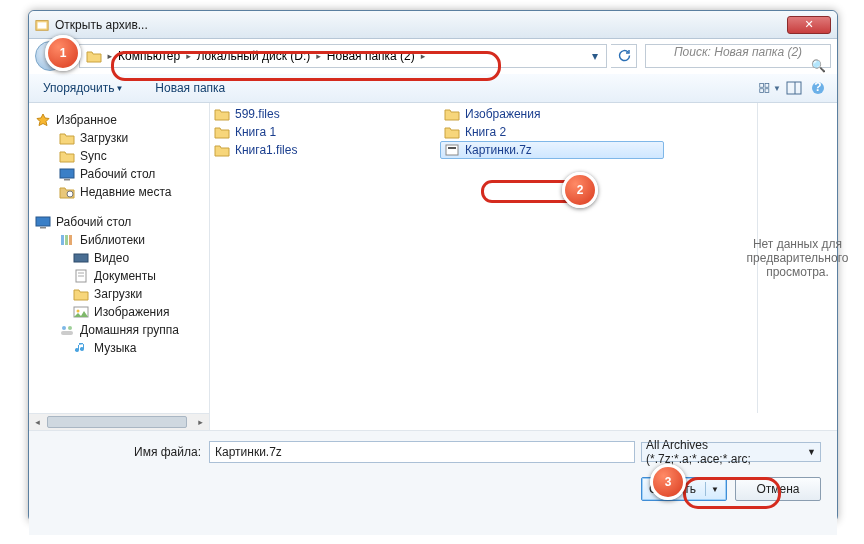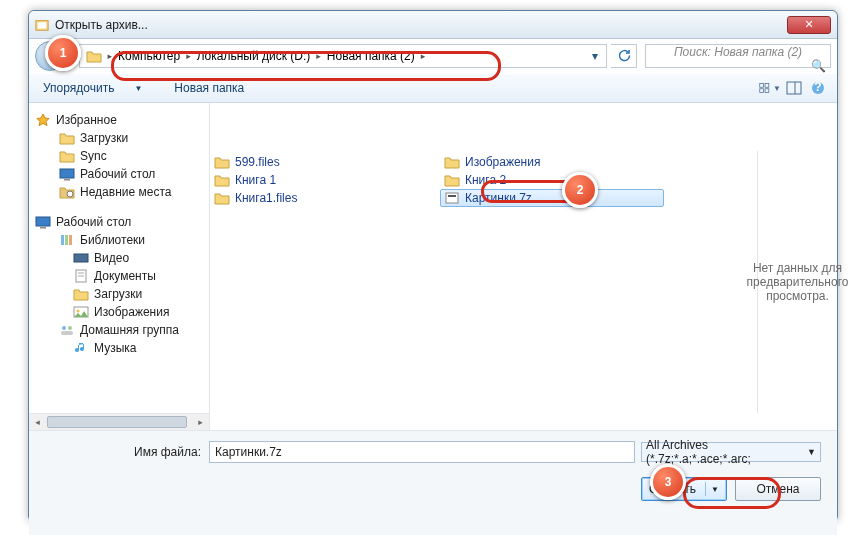--- a/index.html
+++ b/index.html
@@ -18,35 +18,35 @@
   .addressbar { flex:1; height:24px; border:1px solid #c0cbd6; background:#fff; display:flex; align-items:center; padding: 0 2px; position:relative; }
   .addressbar .folder-ic { width:16px; height:14px; margin:0 4px;}
   .crumb { padding: 0 4px; cursor:pointer; }
   .crumb-sep { color:#555; font-size:9px; padding:0 2px;}
   .dropbtn { width:18px; height:22px; display:flex;align-items:center;justify-content:center;color:#2a5a8a; margin-left:auto;}
   .refresh { width:26px; height:24px; border:1px solid #c0cbd6; border-left:none; display:flex;align-items:center;justify-content:center; color:#2a6fb5; background:#fff;}
   .searchbox { width:186px; height:24px; border:1px solid #c0cbd6; background:#fff; margin-left:4px; display:flex; align-items:center; padding:0 4px; color:#888; font-style:italic;flex-direction:column; }
   .searchbox .sicon{ margin-left:auto; color:#5d8bb5; font-style:normal;}
 
   .toolbar { height:30px; background: linear-gradient(#f7fbff,#e7f0f9); border-top:1px solid #fff; border-bottom:1px solid #cdd9e5; display:flex; align-items:center; padding:0 8px; }
-  .tbtn { color:#14406e; padding:3px 6px; cursor:pointer; display:flex; align-items:center; gap:20px;}
+  .tbtn { color:#14406e; padding:3px 6px; cursor:pointer; display:flex; align-items:center; gap:1px;}
   .tbtn .caret{font-size:8px;}
   .spacer{flex:1;}
   .tool-ic { width:22px; height:22px; display:flex;align-items:center;justify-content:center; color:#4a6e93; cursor:pointer; margin-left:2px;}
 
   .split { display:flex; height: 310px; border-bottom:0;}
   .navpane { width:181px; border-right:1px solid #e0e6ec; overflow:auto; padding:4px 0 4px 4px; }
   .tree-item { display:flex; align-items:center; gap:5px; padding:2px 2px 2px 14px; color:#222; cursor:pointer; white-space:nowrap;}
   .tree-root { padding-left:2px; margin-top:4px;}
   .tree-sub { padding-left:26px;}
   .tree-sub2 { padding-left:40px;}
   .tic { width:16px; height:14px; flex-shrink:0;}
   .tic svg{display:block;}
 
-  .filearea { flex:1; display:flex;margin-top:48px; }
+  .filearea { flex:1; display:flex; }
   .filecols { flex:1; display:flex; padding:2px 0 0 0;}
   .fcol { width:230px; padding-right:6px;}
   .fitem { display:flex; align-items:center; gap:5px; padding:2px 4px; color:#1a3e8e; cursor:pointer; }
   .fitem .fic{width:16px;height:14px;flex-shrink:0;}
   .fitem.selected { background: linear-gradient(#e8f3ff,#cfe7ff); border:1px solid #7fb7e8; border-radius:2px; padding:1px 3px;}
   .preview { width:80px; border-left:1px solid #e0e6ec; display:flex;align-items:center;justify-content:center; text-align:center; color:#6b6b6b; font-size:11px; padding:20px;}
   .hscroll { height:17px; border-top:1px solid #e0e6ec; background:#f0f0f0; position:relative;}
   .hscroll .thumb{ position:absolute; left:18px; top:2px; width:140px; height:12px; background:#cfd8e0; border:1px solid #a9b6c3; border-radius:2px;}
   .hscroll .arrL,.hscroll .arrR{position:absolute;top:0;width:17px;height:16px;display:flex;align-items:center;justify-content:center;color:#666;font-size:9px;}
   .hscroll .arrL{left:0;} .hscroll .arrR{right:0;}

